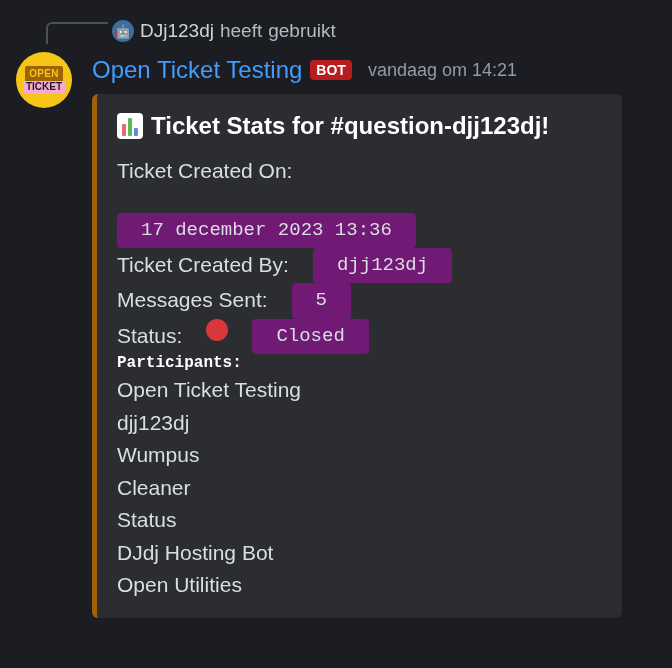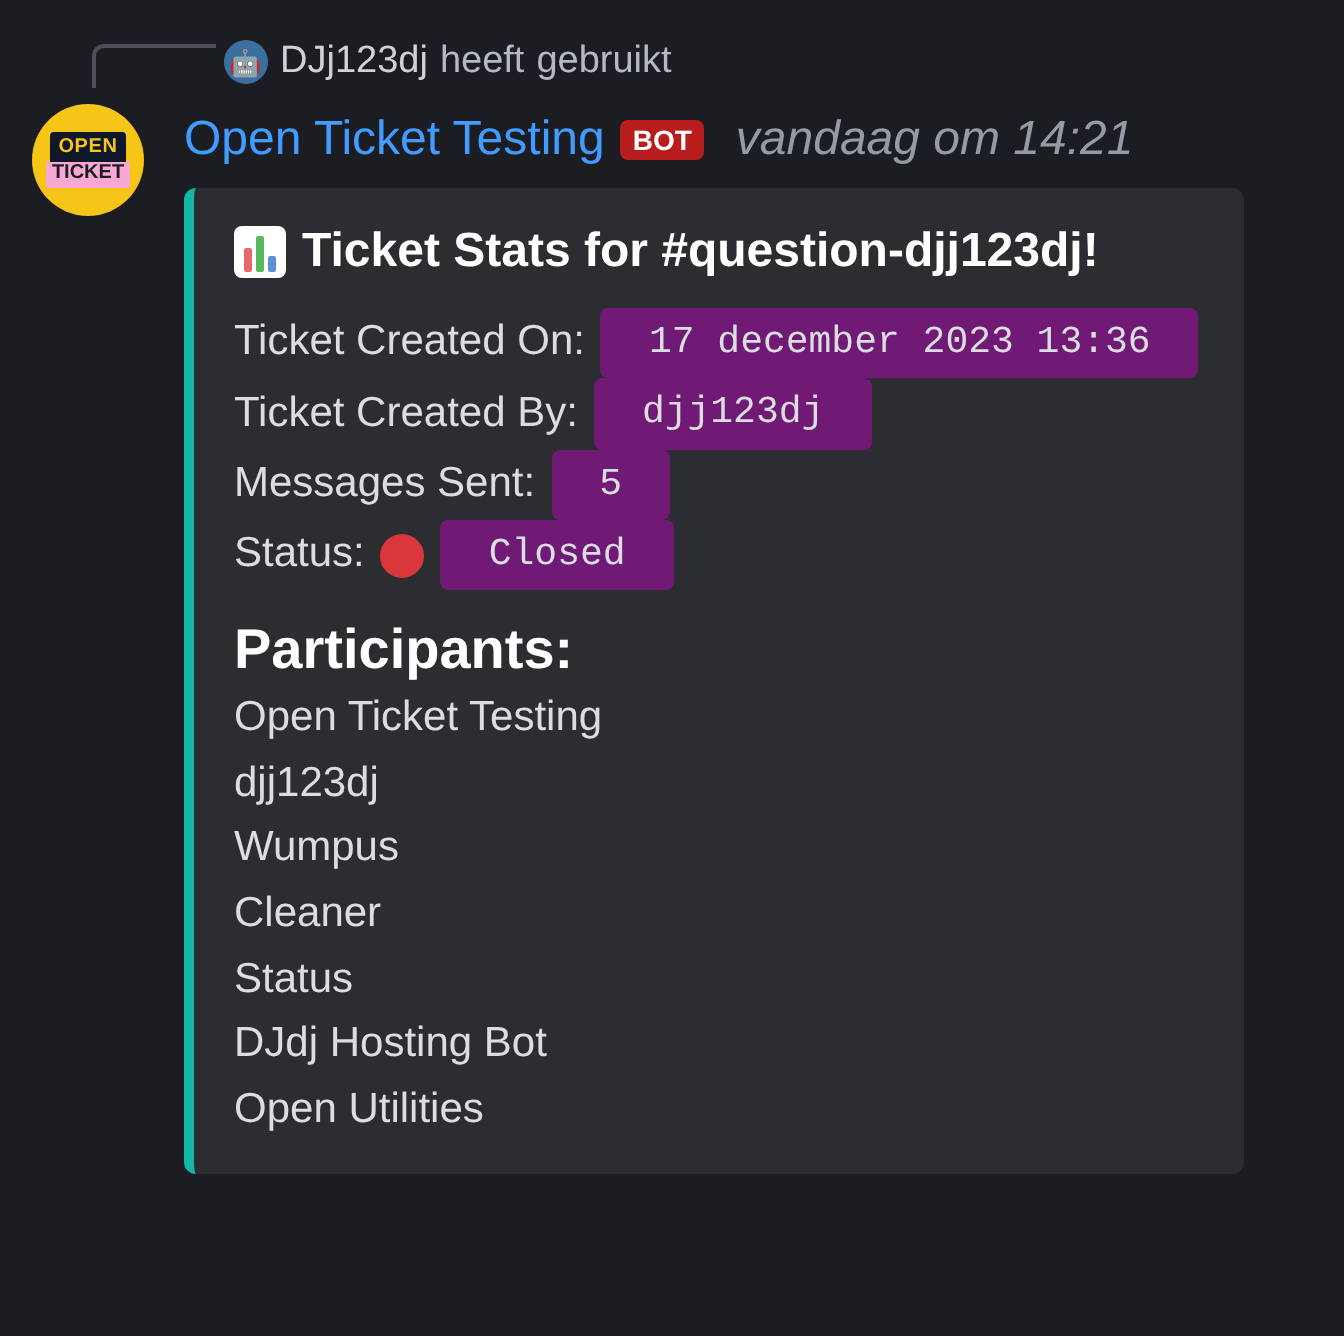--- a/index.html
+++ b/index.html
@@ -63,21 +63,21 @@
     flex-direction: column;
     align-items: center;
     justify-content: center;
     font-size: 9px;
     font-weight: 700;
     color: #fff;
     line-height: 1;
     overflow: hidden;
   }
   .avatar-inner {
-    background: #0f172a;
+    background: #a16207;
     color: #f5c518;
     padding: 3px 4px 2px 4px;
     font-size: 10px;
     letter-spacing: 0.3px;
     border-radius: 2px 2px 0 0;
   }
   .avatar-bottom {
     background: #f9a8d4;
     color: #1c1d22;
     font-size: 10px;
@@ -93,28 +93,27 @@
     background: #b91c1c;
     color: #fff;
     font-size: 14px;
     font-weight: 600;
     padding: 2px 6px;
     border-radius: 4px;
     text-transform: uppercase;
   }
   .timestamp {
     color: #949ba4;
-    font-size: 24px;
+    font-size: 18px;
     margin-left: 8px;
-    font-style: italic;
   }
   .embed {
     margin-top: 10px;
     background: #2b2d31;
-    border-left: 5px solid #14b8a6;
+    border-left: 5px solid #a16207;
     border-radius: 6px;
     padding: 18px 20px 16px 20px;
     max-width: 530px;
   }
   .embed-title {
     color: #fff;
     font-size: 24px;
     font-weight: 700;
     display: flex;
     align-items: center;
@@ -134,45 +133,44 @@
   }
   .bar { width: 4px; border-radius: 1px; }
   .bar.b1 { height: 12px; background: #e56b6b; }
   .bar.b2 { height: 18px; background: #5bb85b; }
   .bar.b3 { height: 8px; background: #5b8fd8; }
   .field-row {
     font-size: 21px;
     color: #dbdee1;
     line-height: 1.65;
     display: flex;
-    align-items: center;
     flex-wrap: wrap;
-    gap: 8px;
+    gap: 24px;
   }
   .code-chip {
     background: #701a75;
     font-family: Consolas, "Courier New", monospace;
     font-size: 19px;
     padding: 2px 24px;
     border-radius: 4px;
     color: #dbdee1;
   }
   .status-dot {
     width: 22px;
     height: 22px;
     border-radius: 50%;
     background: #da373c;
     display: inline-block;
   }
   .participants-h {
     font-weight: 700;
     color: #fff;
-    font-size: 28px;
-    margin-top: 14px;
+    font-size: 16px;
     margin-bottom: 2px;
+    font-family: Liberation Mono, monospace;
   }
   .participant {
     font-size: 21px;
     color: #dbdee1;
     line-height: 1.55;
   }
 </style>
 </head>
 <body>
 

